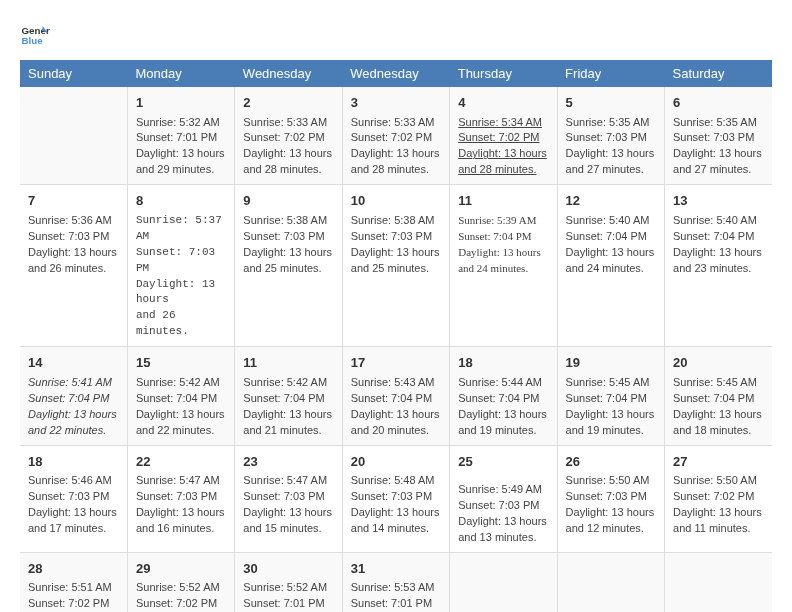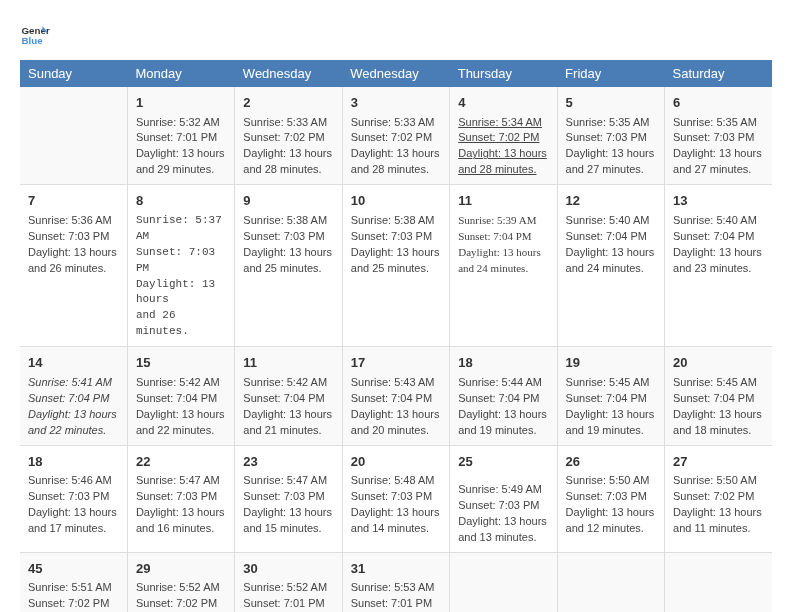--- a/index.html
+++ b/index.html
@@ -310,21 +310,21 @@
         <td>
           <div class="day-num">27</div>
           <div class="day-info" style="white-space: pre-line;">Sunrise: 5:50 AM
 Sunset: 7:02 PM
 Daylight: 13 hours
 and 11 minutes.</div>
         </td>
       </tr>
       <tr>
         <td>
-          <div class="day-num">45</div>
+          <div class="day-num">28</div>
           <div class="day-info" style="white-space: pre-line;">Sunrise: 5:51 AM
 Sunset: 7:02 PM
 Daylight: 13 hours
 and 11 minutes.</div>
         </td>
         <td>
           <div class="day-num">29</div>
           <div class="day-info" style="white-space: pre-line;">Sunrise: 5:52 AM
 Sunset: 7:02 PM
 Daylight: 13 hours

